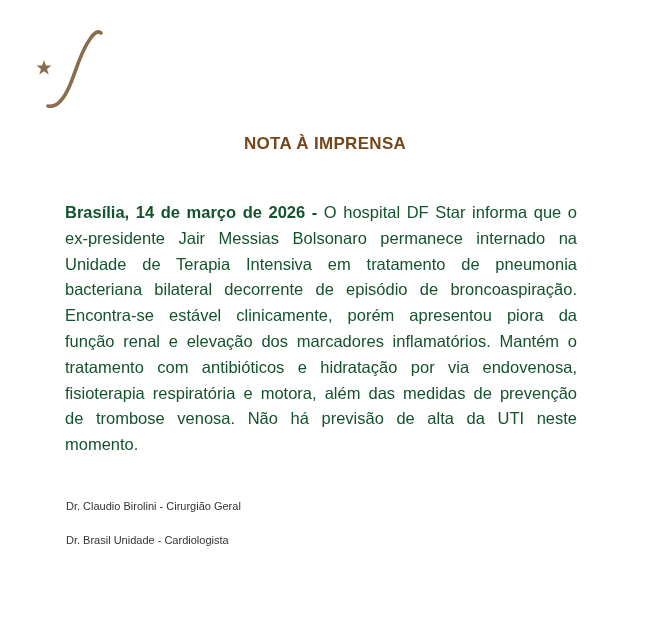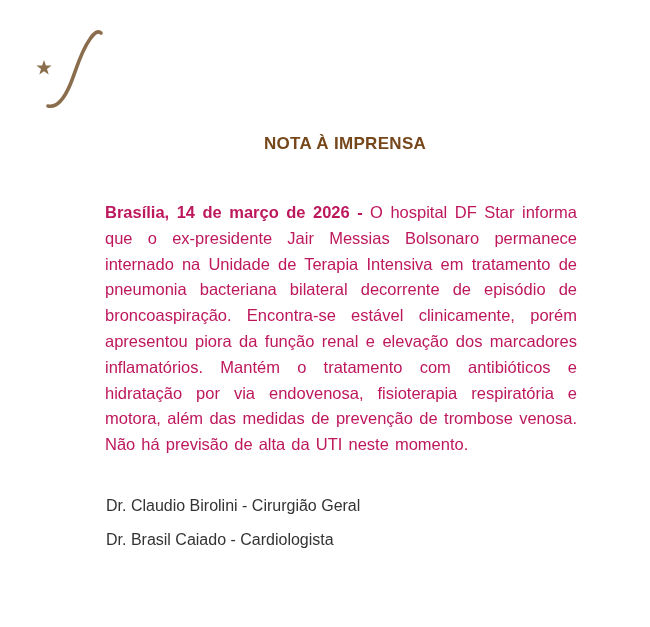--- a/index.html
+++ b/index.html
@@ -4,21 +4,20 @@
 <style>
   * { margin: 0; padding: 0; box-sizing: border-box; }
   html, body { background: #ffffff; }
   .page {
     position: relative;
     width: 650px;
     height: 627px;
     background: #ffffff;
     font-family: "Liberation Sans", sans-serif;
     overflow: hidden;
-    padding-left: 40px;
   }
   .logo {
     position: absolute;
     left: 30px;
     top: 20px;
     width: 80px;
     height: 95px;
   }
   .title {
     padding-top: 133px;
@@ -26,28 +25,28 @@
     font-size: 17px;
     line-height: 22px;
     font-weight: bold;
     color: #76471b;
     letter-spacing: 0.3px;
   }
   .body-paragraph {
     margin: 45px 73px 0 65px;
     font-size: 16.5px;
     line-height: 25.8px;
-    color: #be185d;
+    color: #14532d;
     text-align: justify;
     word-spacing: 1.5px;
   }
   .body-paragraph b { font-weight: bold; }
   .doctors {
     margin: 38px 40px 0 66px;
-    font-size: 16px;
+    font-size: 11px;
     color: #333333;
   }
   .doctor-item {
     line-height: 20px;
     margin-bottom: 14px;
     white-space: nowrap;
   }
 </style>
 </head>
 <body>
@@ -58,17 +57,17 @@
     <polygon points="14,40 15.9,45.4 21.6,45.5 17.0,49.0 18.7,54.5 14,51.2 9.3,54.5 11.0,49.0 6.4,45.5 12.1,45.4" fill="#8a6d4c"></polygon>
     <path d="M 18 86 C 27 88 34 79 40 65 C 46 51 50 33 60 19 C 64 13 68 10 71 13" fill="none" stroke="#8a6d4c" stroke-width="3.6" stroke-linecap="round"></path>
   </svg>
 
   <h1 class="title">NOTA À IMPRENSA</h1>
 
   <p class="body-paragraph"><b>Brasília, 14 de março de 2026 - </b><span>O hospital DF Star informa que o ex-presidente Jair Messias Bolsonaro permanece internado na Unidade de Terapia Intensiva em tratamento de pneumonia bacteriana bilateral decorrente de episódio de broncoaspiração. Encontra-se estável clinicamente, porém apresentou piora da função renal e elevação dos marcadores inflamatórios. Mantém o tratamento com antibióticos e hidratação por via endovenosa, fisioterapia respiratória e motora, além das medidas de prevenção de trombose venosa. Não há previsão de alta da UTI neste momento.</span></p>
 
   <div class="doctors">
     <div class="doctor-item">Dr. Claudio Birolini - Cirurgião Geral</div>
-    <div class="doctor-item">Dr. Brasil Caiado - Cardiologista</div>
+    <div class="doctor-item">Dr. Brasil Unidade - Cardiologista</div>
 
   </div>
 
 </div>
 
 </body></html>

